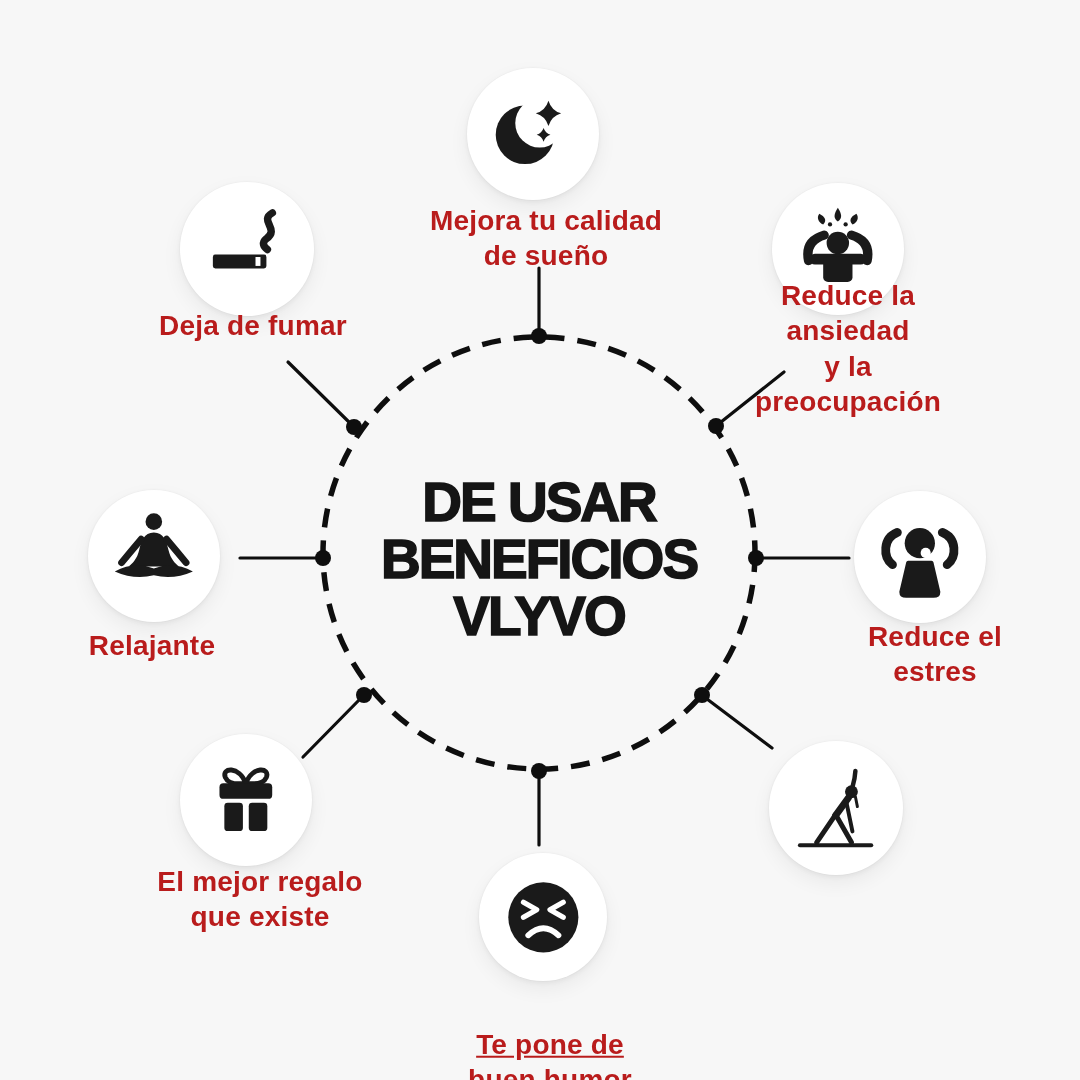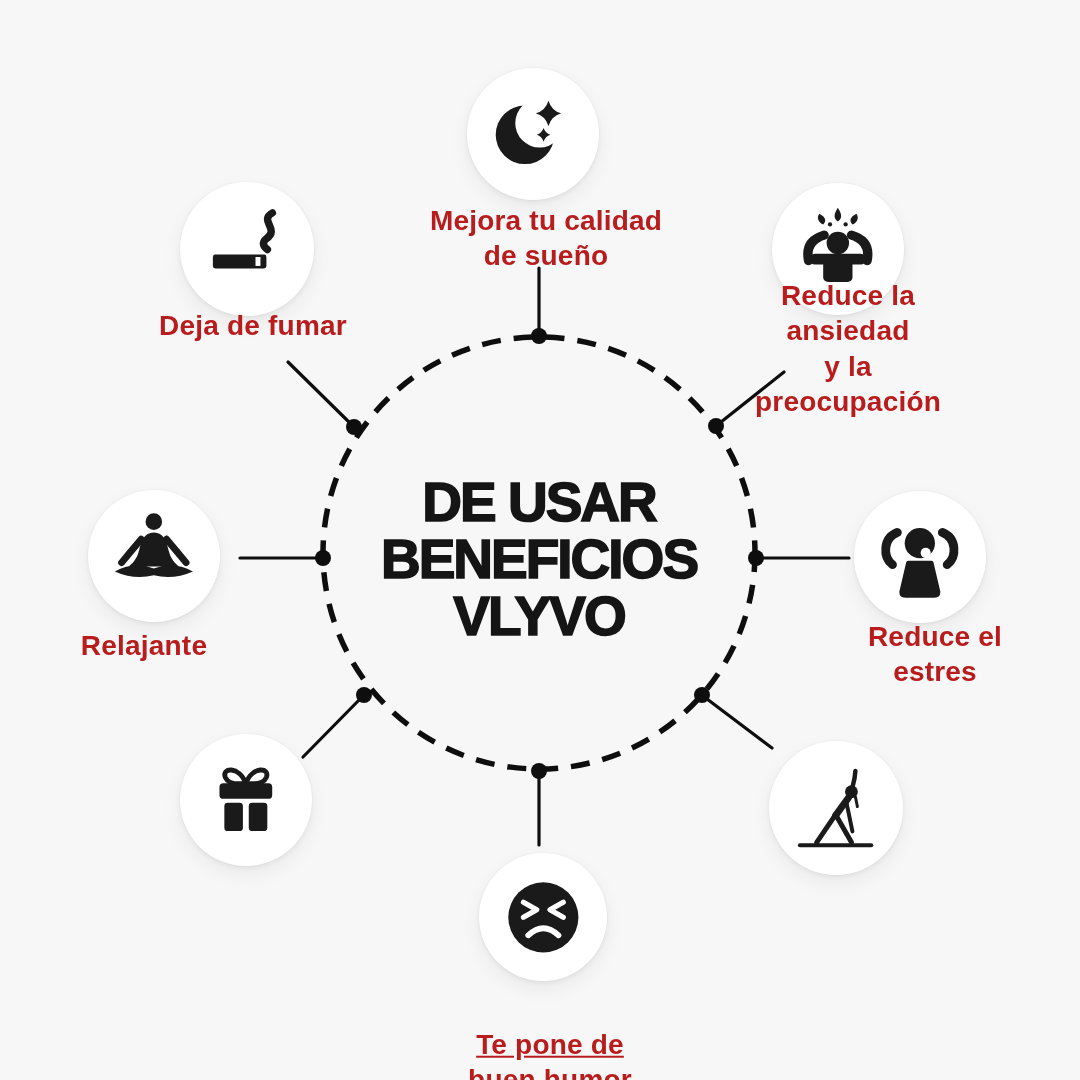--- a/index.html
+++ b/index.html
@@ -156,31 +156,33 @@
 
   <div class="icon-circle" style="left:246px; top:800px;">
     <svg viewBox="0 0 100 100">
       <path class="ink-stroke" stroke-width="5" d="M50 33 C43 15 25 17 29 27 C32 34 43 34 50 33 Z"></path>
       <path class="ink-stroke" stroke-width="5" d="M50 33 C57 15 75 17 71 27 C68 34 57 34 50 33 Z"></path>
       <rect class="ink" x="23" y="33" width="54" height="16" rx="4"></rect>
       <rect class="ink" x="28" y="53" width="19" height="29" rx="3.5"></rect>
       <rect class="ink" x="53" y="53" width="19" height="29" rx="3.5"></rect>
     </svg>
   </div>
+  <div class="benefit-label" style="left:260px; top:899px;">El mejor regalo
+que existe</div>
 
   <div class="icon-circle" style="left:154px; top:556px;">
     <svg viewBox="0 0 100 100">
       <circle class="ink" cx="50" cy="15" r="8.5"></circle>
       <path class="ink" d="M50 26 C40 26 37 35 35 44 C33 53 28 58 24 61 L76 61 C72 58 67 53 65 44 C63 35 60 26 50 26 Z"></path>
       <path class="ink-stroke" stroke-width="7" d="M37 33 Q26 46 17 57"></path>
       <path class="ink-stroke" stroke-width="7" d="M63 33 Q74 46 83 57"></path>
       <path class="ink" d="M10 66 Q30 55 50 63 Q70 55 90 66 Q70 75 50 70 Q30 75 10 66 Z"></path>
     </svg>
   </div>
-  <div class="benefit-label" style="left:144px; top:646px;">Relajante</div>
+  <div class="benefit-label" style="left:152px; top:646px;">Relajante</div>
 
   <div class="icon-circle" style="left:247px; top:249px; width:134px; height:134px;">
     <svg viewBox="0 0 100 100">
       <rect class="ink" x="16" y="56" width="54" height="14" rx="2.5"></rect>
       <rect x="59" y="58.5" width="5" height="9" fill="#ffffff"></rect>
       <path class="ink-stroke" stroke-width="7.5" d="M76 14 C62 22 84 30 70 40 C65 44 67 48 71 51"></path>
     </svg>
   </div>
   <div class="benefit-label" style="left:253px; top:326px;">Deja de fumar</div>
 

